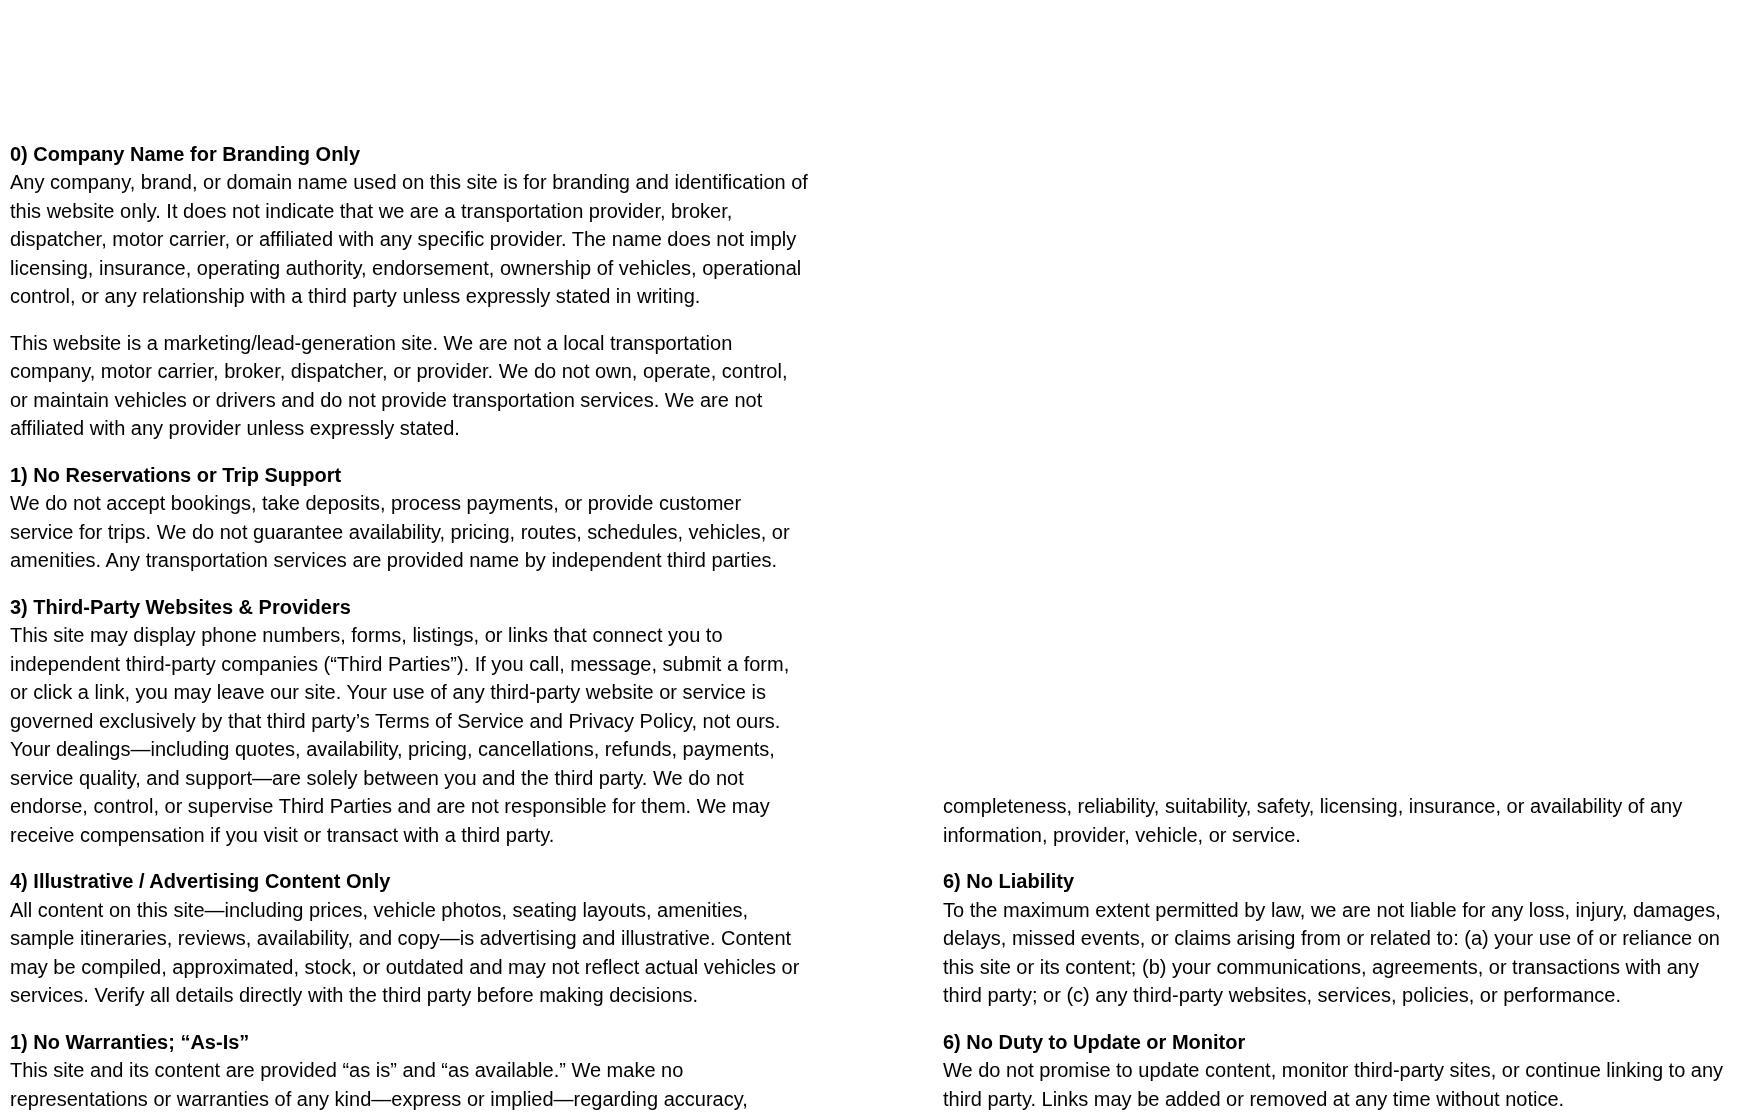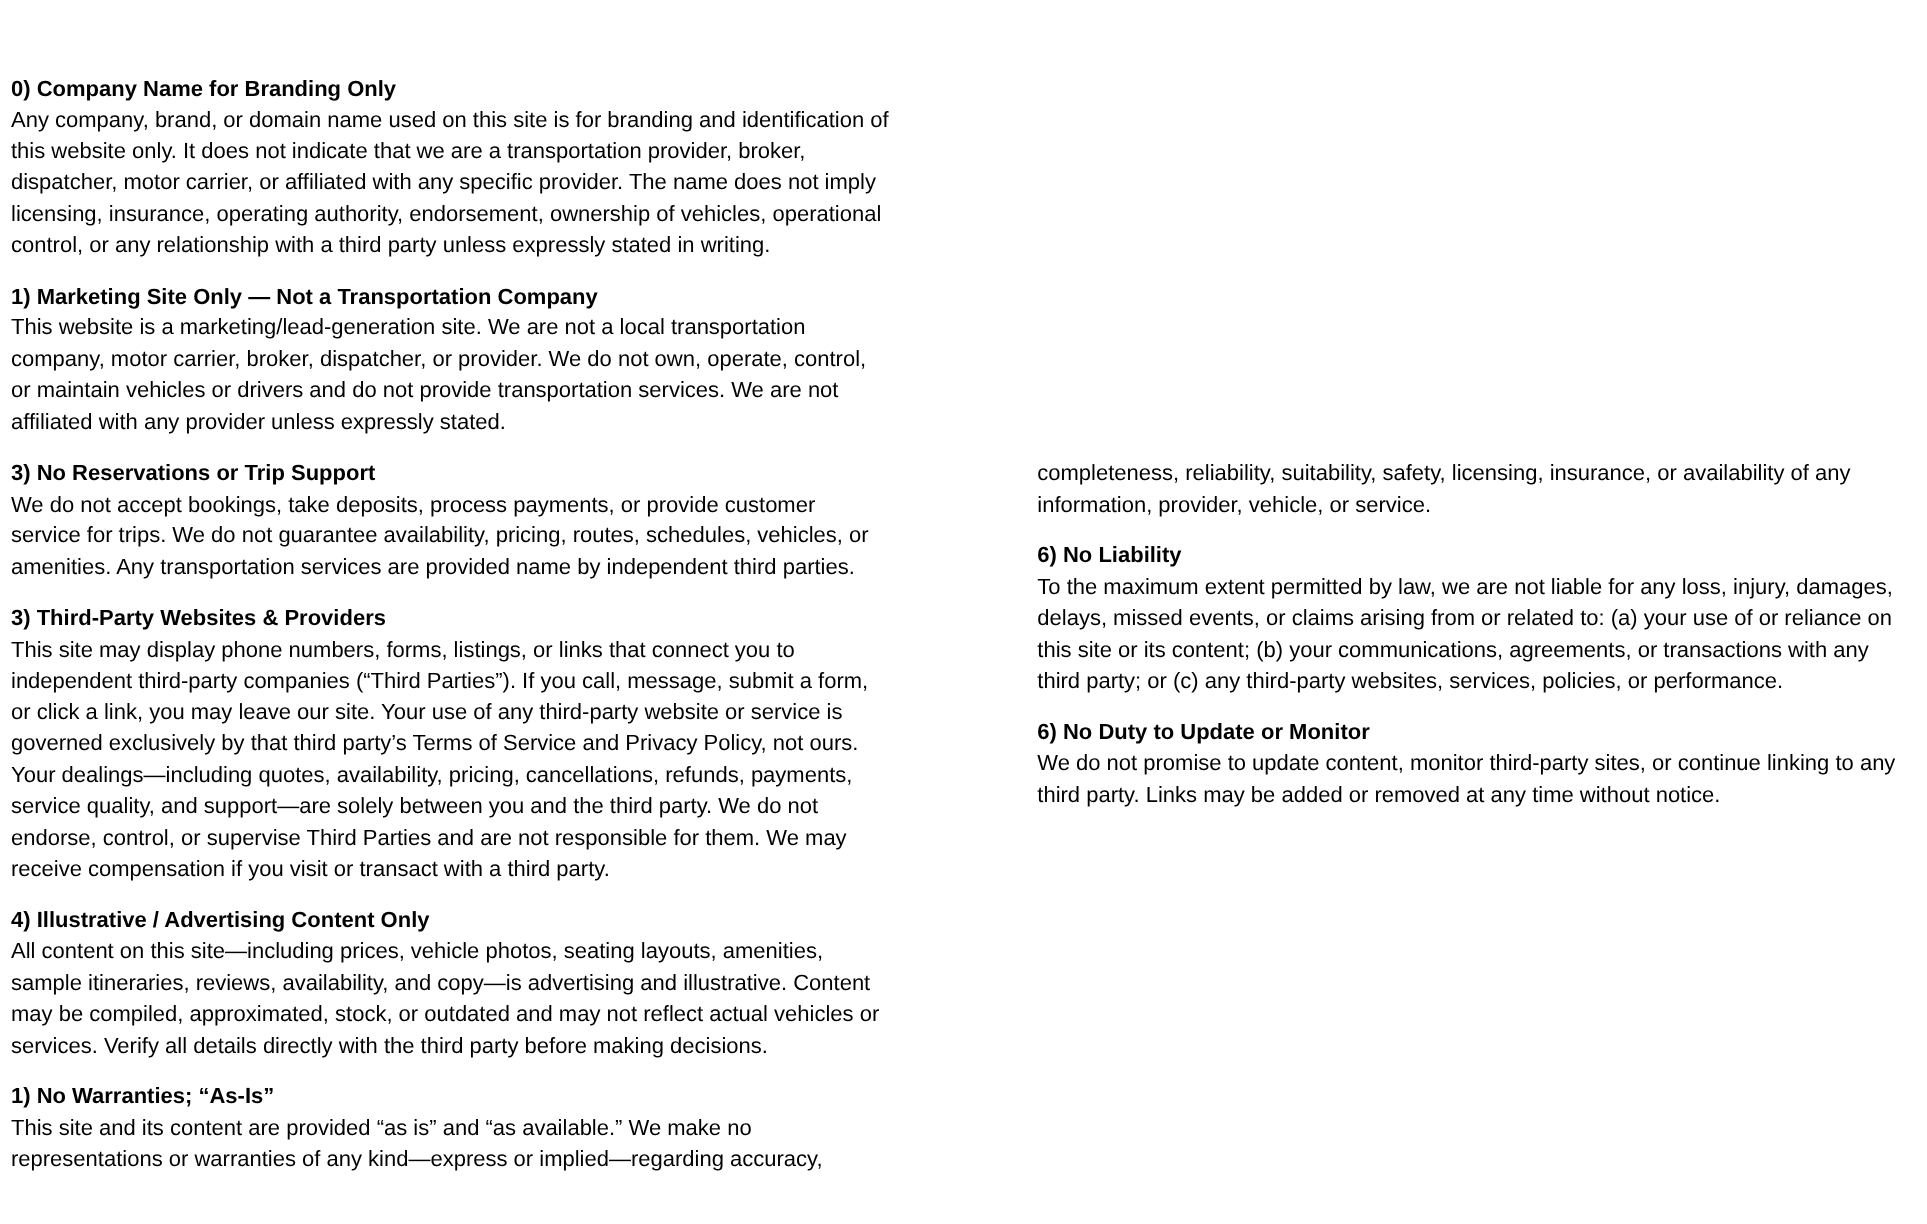--- a/index.html
+++ b/index.html
@@ -15,21 +15,21 @@
     font-family: "Liberation Sans", sans-serif;
     font-size: 20px;
     line-height: 28.5px;
   }
   .page {
     box-sizing: border-box;
     width: 1752px;
     height: 1113px;
     padding: 22px 9px 0 10px;
     display: flex;
-    align-items: center;
+    align-items: flex-end;
   }
   .col {
     width: 800px;
     flex: 0 0 800px;
   }
   .col-left { margin-right: 133px; }
   .col-right { padding-top: 18px; }
   .block { margin: 0 0 18px 0; }
   .block:last-child { margin-bottom: 0; }
   .block h2,
@@ -46,25 +46,24 @@
 </head>
 <body>
 
 <main class="page">
   <div class="col col-left">
       <section class="block">
         <h2>0) Company Name for Branding Only</h2>
         <p>Any company, brand, or domain name used on this site is for branding and identification of this website only. It does not indicate that we are a transportation provider, broker, dispatcher, motor carrier, or affiliated with any specific provider. The name does not imply licensing, insurance, operating authority, endorsement, ownership of vehicles, operational control, or any relationship with a third party unless expressly stated in writing.</p>
       </section>
       <section class="block">
-        <h2>1) Marketing Site Only — Not a Transportation Company</h2>
         <p> This website is a <b>marketing/lead-generation</b> site. We are <b>not</b> a local transportation company, motor carrier, broker, dispatcher, or provider. We <b>do not</b> own, operate, control, or maintain vehicles or drivers and <b>do not</b> provide transportation services. We are <b>not affiliated</b> with any provider unless expressly stated.</p>
       </section>
       <section class="block">
-        <h2>3) No Reservations or Trip Support</h2>
+        <h2>1) No Reservations or Trip Support</h2>
         <p> We <b>do not</b> accept bookings, take deposits, process payments, or provide customer service for trips. We <b>do not</b> guarantee availability, pricing, routes, schedules, vehicles, or amenities. Any transportation services are provided <b>name</b> by independent third parties.</p>
       </section>
       <section class="block">
         <h2>3) Third-Party Websites &amp; Providers</h2>
         <p> This site may display phone numbers, forms, listings, or links that connect you to <b>independent third-party</b> companies (“Third Parties”). If you call, message, submit a form, or click a link, you may leave our site. Your use of any third-party website or service is governed <b>exclusively</b> by that third party’s <b>Terms of Service</b> and <b>Privacy Policy</b>, <b>not ours</b>. Your dealings—including quotes, availability, pricing, cancellations, refunds, payments, service quality, and support—are <b>solely between you and the third party</b>. We do <b>not</b> endorse, control, or supervise Third Parties and are <b>not responsible</b> for them. We may receive compensation if you visit or transact with a third party.</p>
       </section>
       <section class="block">
         <h2>4) Illustrative / Advertising Content Only</h2>
         <p> All content on this site—including prices, vehicle photos, seating layouts, amenities, sample itineraries, reviews, availability, and copy—is <b>advertising and illustrative</b>. Content may be compiled, approximated, stock, or outdated and may <b>not</b> reflect actual vehicles or services. Verify all details <b>directly with the third party</b> before making decisions.</p>
       </section>

